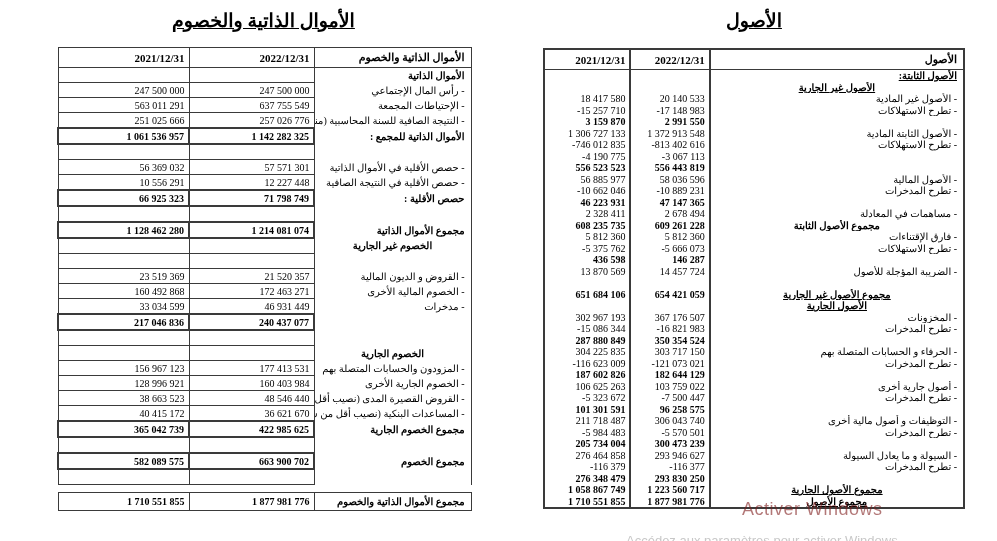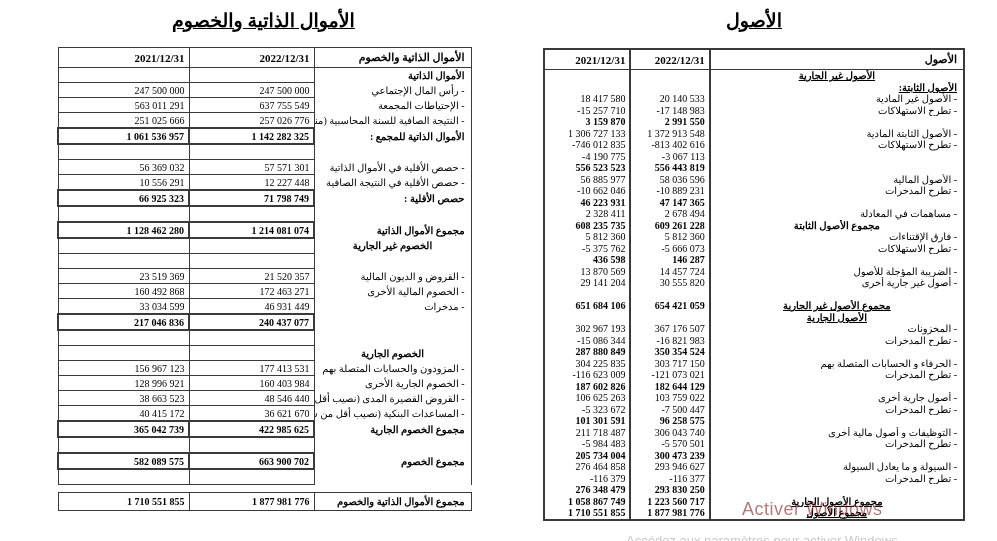--- a/index.html
+++ b/index.html
@@ -255,29 +255,29 @@
         <col style="width:253px">
     </colgroup>
   <thead>
         <tr>
           <th class="num a">2021/12/31</th>
           <th class="num b">2022/12/31</th>
           <th class="lab">الأصول</th>
         </tr>
       </thead>
       <tbody>
+        <tr class="section underline">
+          <td class="num a"></td>
+          <td class="num b"></td>
+          <td class="lab">الأصول الثابتة:</td>
+        </tr>
         <tr class="section center underline">
           <td class="num a"></td>
           <td class="num b"></td>
           <td class="lab">الأصول غير الجارية</td>
-        </tr>
-        <tr class="section underline">
-          <td class="num a"></td>
-          <td class="num b"></td>
-          <td class="lab">الأصول الثابتة:</td>
         </tr>
         <tr class="">
           <td class="num a">18 417 580</td>
           <td class="num b">20 140 533</td>
           <td class="lab">- الأصول غير المادية</td>
         </tr>
         <tr class="">
           <td class="num a">-15 257 710</td>
           <td class="num b">-17 148 983</td>
           <td class="lab">- تطرح الاستهلاكات</td>
@@ -346,25 +346,20 @@
           <td class="num a">436 598</td>
           <td class="num b">146 287</td>
           <td class="lab"></td>
         </tr>
         <tr class="">
           <td class="num a">13 870 569</td>
           <td class="num b">14 457 724</td>
           <td class="lab">- الضريبة المؤجلة للأصول</td>
         </tr>
         <tr class="">
-          <td class="num a">29 141 204</td>
-          <td class="num b">30 555 820</td>
-          <td class="lab">- أصول غير جارية أخرى</td>
-        </tr>
-        <tr class="">
           <td class="num a"></td>
           <td class="num b"></td>
           <td class="lab"></td>
         </tr>
         <tr class="bold section center underline">
           <td class="num a">651 684 106</td>
           <td class="num b">654 421 059</td>
           <td class="lab">مجموع الأصول غير الجارية</td>
         </tr>
         <tr class="section center underline">

